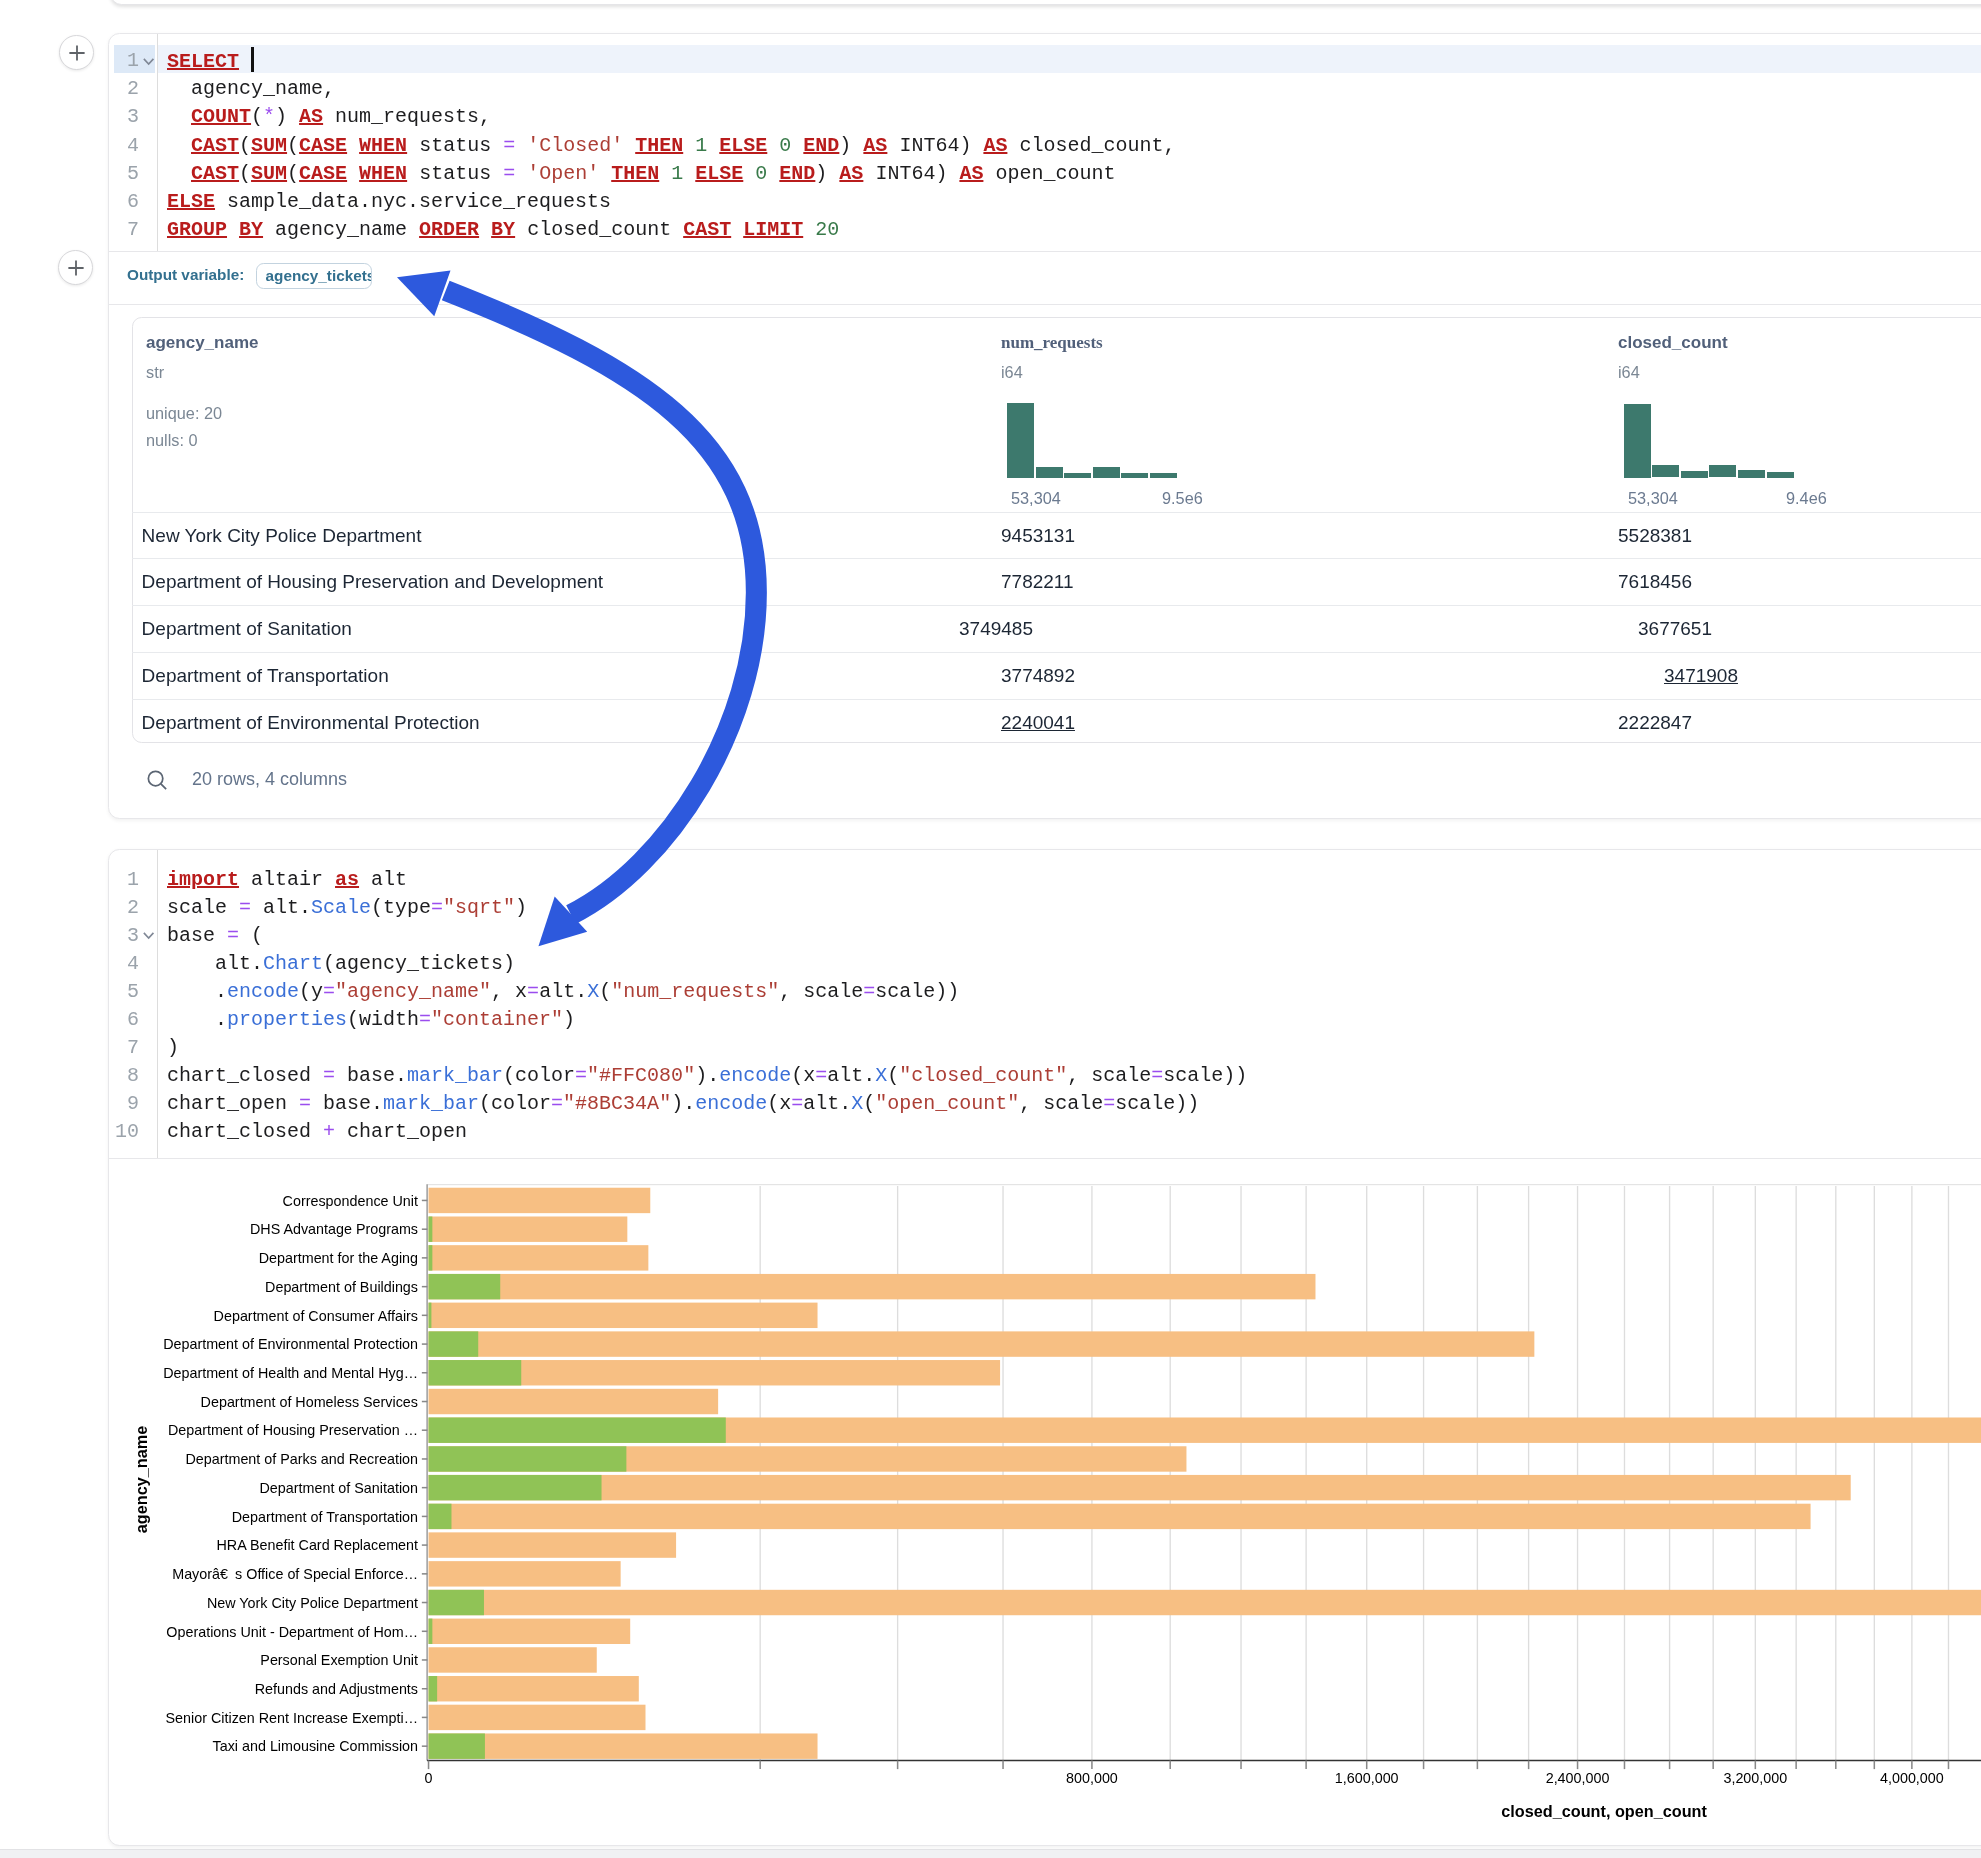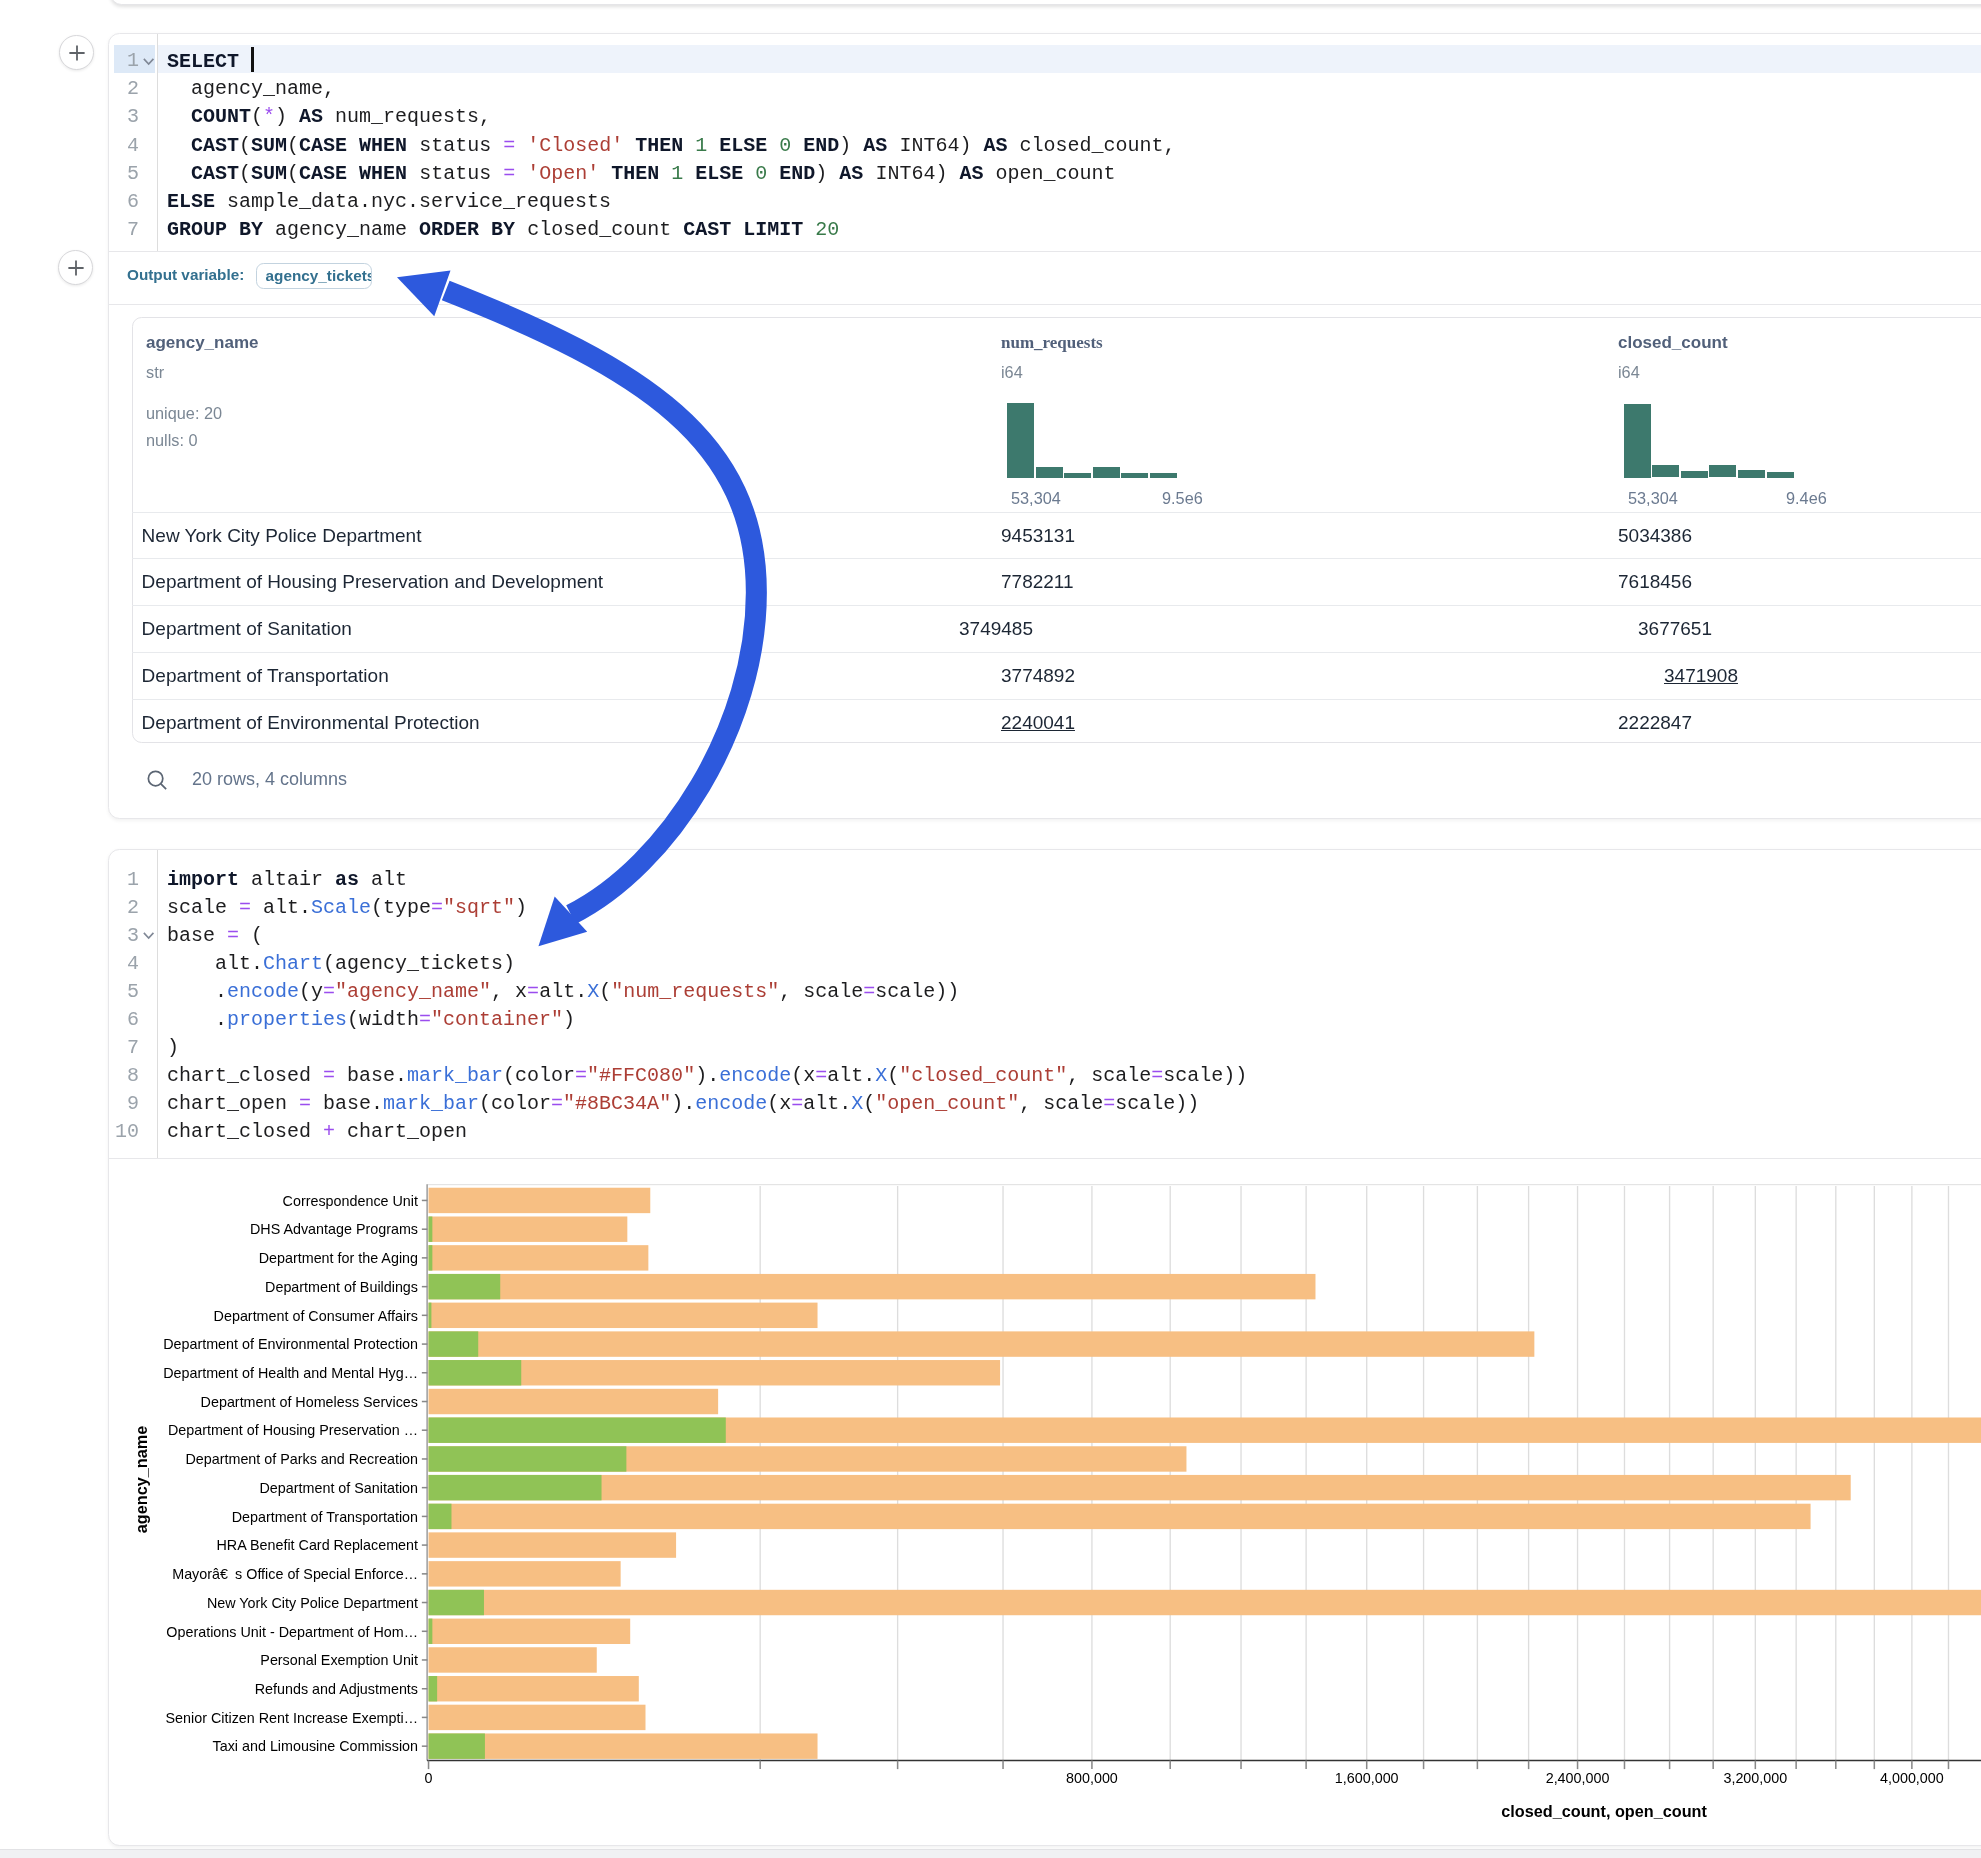--- a/index.html
+++ b/index.html
@@ -8,21 +8,21 @@
 .card { position:absolute; left:108px; width:1902px; background:#fff;
   border:1px solid #e7e7ea; border-radius:11.5px; box-shadow:0 1.9px 3.8px rgba(0,0,0,.05); }
 .ln { position:absolute; left:0; width:30px; height:28px; text-align:right;
   color:#9ba3ab; font-family:"Liberation Mono", monospace; font-size:20px; line-height:28px; }
 .chev { position:absolute; left:32px; }
 .cl { position:absolute; left:58px; right:0; height:28px; line-height:28px;
   font-family:"Liberation Mono", monospace; font-size:20px; white-space:pre; color:#1d1d1f; }
 .hlg { position:absolute; left:4.8px; width:41px; height:28px; background:#dde9f7; }
 .hlc { position:absolute; left:48px; right:0; height:28px; background:#eef3fb; }
 .gutsep { position:absolute; left:48px; top:0; bottom:0; width:1px; background:#ddd; }
-.k { color:#0f172a; font-weight:bold; }
+.k { color:#b91c1c; font-weight:bold;text-decoration:underline; }
 .o { color:#9b4dee; }
 .s { color:#ac3e35; }
 .n { color:#397a4a; }
 .f { color:#3a6fd7; }
 .cursor { display:inline-block; width:3.3px; height:25px; background:#111; vertical-align:-5.3px; }
 .plus { position:absolute; width:35px; height:35px; border-radius:50%; background:#fff;
   border:1px solid #d7d7da; box-shadow:0 1px 2.9px rgba(0,0,0,.09); }
 .plus svg { position:absolute; left:6.7px; top:6.7px; }
 .ylab { font-size:15px; fill:#000; text-anchor:end; }
 .xlab { font-size:15px; fill:#000; text-anchor:middle; }
@@ -105,21 +105,21 @@
       <div class="hbar" style="left:1737px;top:469px;height:7.6px"></div>
       <div class="hbar" style="left:1766px;top:471px;height:5.7px"></div>
     <div class="hlab" style="left:1010px;">53,304</div>
     <div class="hlab" style="left:1161px;">9.5e6</div>
     <div class="hlab" style="left:1627px;">53,304</div>
     <div class="hlab" style="left:1778px;margin-left:7px;">9.4e6</div>
   </div>
   <div class="trow" style="top:478px; border-top:1px solid #e8eaed;">
       <span class="tcell" style="left:9.6px;">New York City Police Department</span>
       <span class="tcell" style="left:869px;">9453131</span>
-      <span class="tcell" style="left:1486px;">5034386</span>
+      <span class="tcell" style="left:1486px;">5528381</span>
     </div>
   <div class="trow" style="top:525px;">
       <span class="tcell" style="left:9.6px;">Department of Housing Preservation and Development</span>
       <span class="tcell" style="left:869px;">7782211</span>
       <span class="tcell" style="left:1486px;">7618456</span>
     </div>
   <div class="trow" style="top:572px;">
       <span class="tcell" style="left:9.6px;">Department of Sanitation</span>
       <span class="tcell" style="left:827px;">3749485</span>
       <span class="tcell" style="left:1486px;margin-left:20px;">3677651</span>

